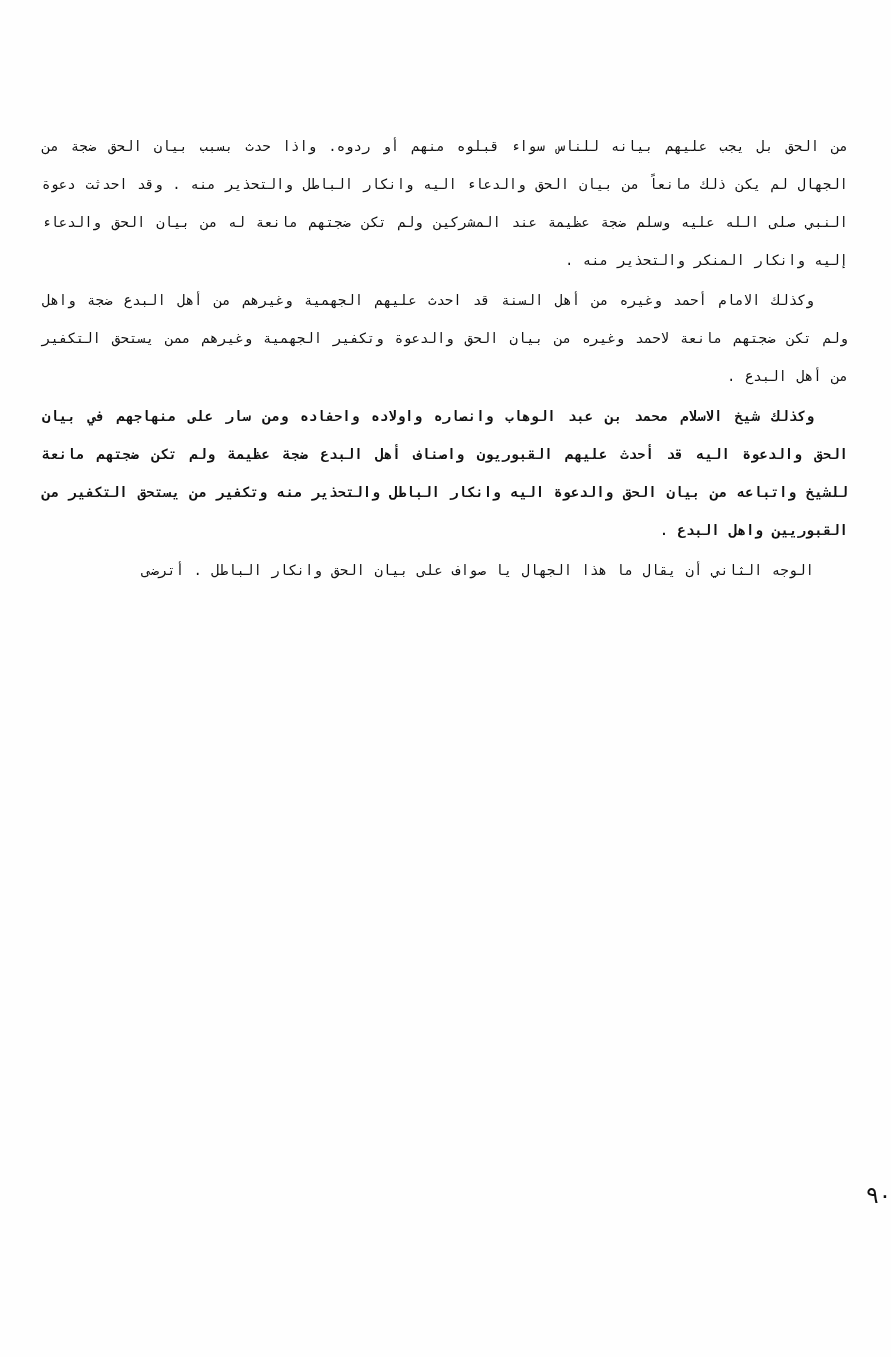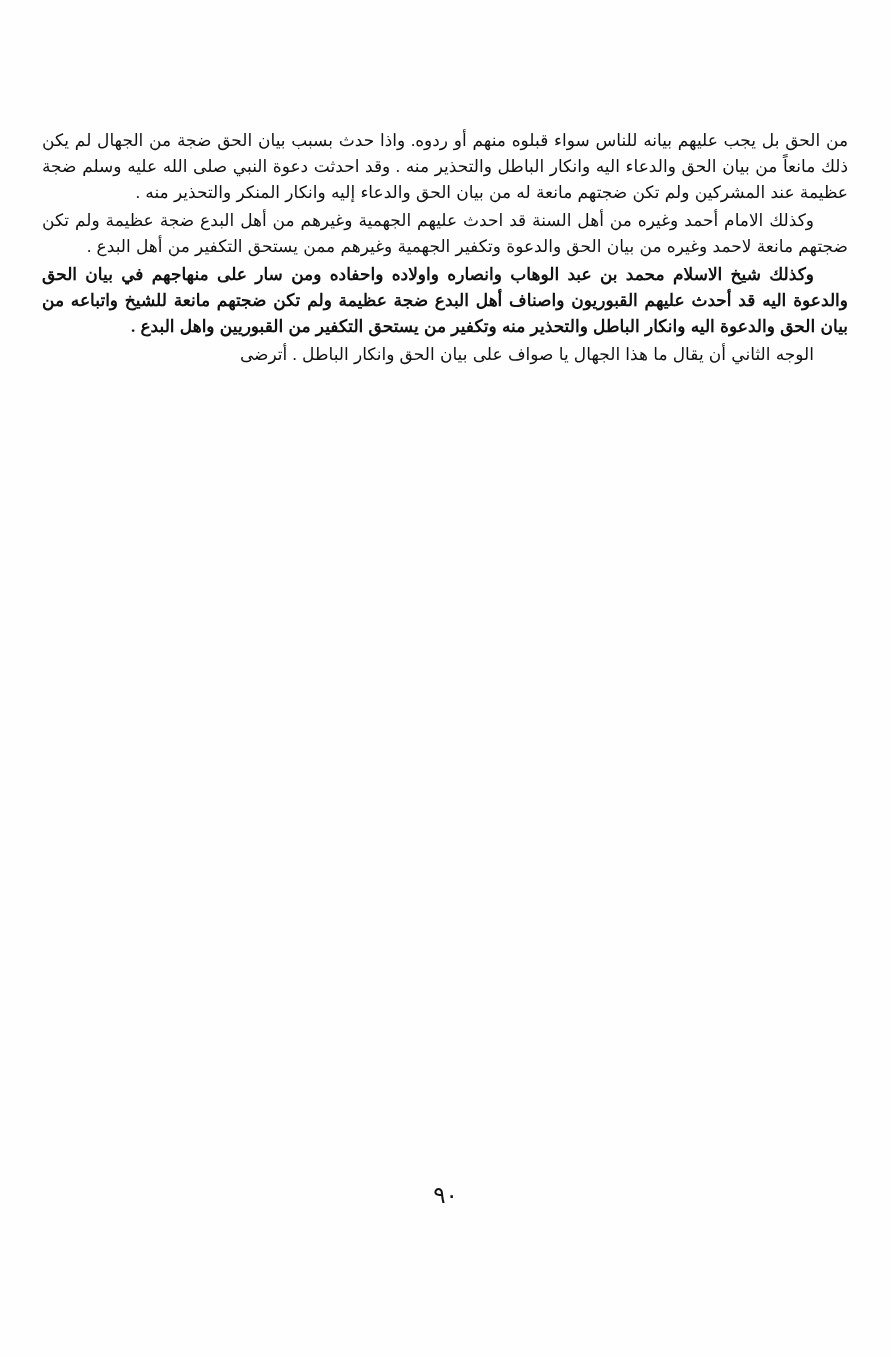--- a/index.html
+++ b/index.html
@@ -27,28 +27,28 @@
     position: absolute;
     top: 128px;
     left: 42px;
     width: 806px;
     direction: rtl;
     text-align: justify;
     text-align-last: right;
   }
   p.para {
     margin: 0 0 2px 0;
-    font-size: 17px;
-    line-height: 26px;
+    font-size: 14px;
+    line-height: 38px;
     letter-spacing: 0px;
     word-spacing: 1px;
     text-align: justify;
     text-align-last: right;
     direction: rtl;
-    font-family: Liberation Serif, serif;
+    font-family: Liberation Mono, monospace;
     font-weight: 400;
     color: #111;
   }
   p.para.indent {
     text-indent: 34px;
   }
   p.para.bold {
     font-weight: 700;
     letter-spacing: -0.2px;
   }
@@ -56,34 +56,33 @@
     text-align-last: center;
   }
   p.para.right-last {
     text-align-last: right;
   }
   .page-number {
     position: absolute;
     top: 1182px;
     left: 0;
     width: 891px;
-    text-align: center;
     font-size: 23px;
     font-family: "DejaVu Sans", sans-serif;
     color: #111;
     letter-spacing: 1px;
   }
 </style>
 </head>
 <body>
 
 <div class="page">
 
   <div class="text-block">
     <p class="para">من الحق بل يجب عليهم بيانه للناس سواء قبلوه منهم أو ردوه. واذا حدث بسبب بيان الحق ضجة من الجهال لم يكن ذلك مانعاً من بيان الحق والدعاء اليه وانكار الباطل والتحذير منه . وقد احدثت دعوة النبي صلى الله عليه وسلم ضجة عظيمة عند المشركين ولم تكن ضجتهم مانعة له من بيان الحق والدعاء إليه وانكار المنكر والتحذير منه .</p>
-    <p class="para indent">وكذلك الامام أحمد وغيره من أهل السنة قد احدث عليهم الجهمية وغيرهم من أهل البدع ضجة عظيمة ولم تكن ضجتهم مانعة لاحمد وغيره من بيان الحق والدعوة وتكفير الجهمية وغيرهم ممن يستحق التكفير من أهل البدع .</p>
+    <p class="para indent">وكذلك الامام أحمد وغيره من أهل السنة قد احدث عليهم الجهمية وغيرهم من أهل البدع ضجة واهل ولم تكن ضجتهم مانعة لاحمد وغيره من بيان الحق والدعوة وتكفير الجهمية وغيرهم ممن يستحق التكفير من أهل البدع .</p>
     <p class="para indent bold">وكذلك شيخ الاسلام محمد بن عبد الوهاب وانصاره واولاده واحفاده ومن سار على منهاجهم في بيان الحق والدعوة اليه قد أحدث عليهم القبوريون واصناف أهل البدع ضجة عظيمة ولم تكن ضجتهم مانعة للشيخ واتباعه من بيان الحق والدعوة اليه وانكار الباطل والتحذير منه وتكفير من يستحق التكفير من القبوريين واهل البدع .</p>
     <p class="para indent right-last">الوجه الثاني أن يقال ما هذا الجهال يا صواف على بيان الحق وانكار الباطل . أترضى</p>
   </div>
 
   <div class="page-number">٩٠</div>
 
 </div>
 
 </body></html>

